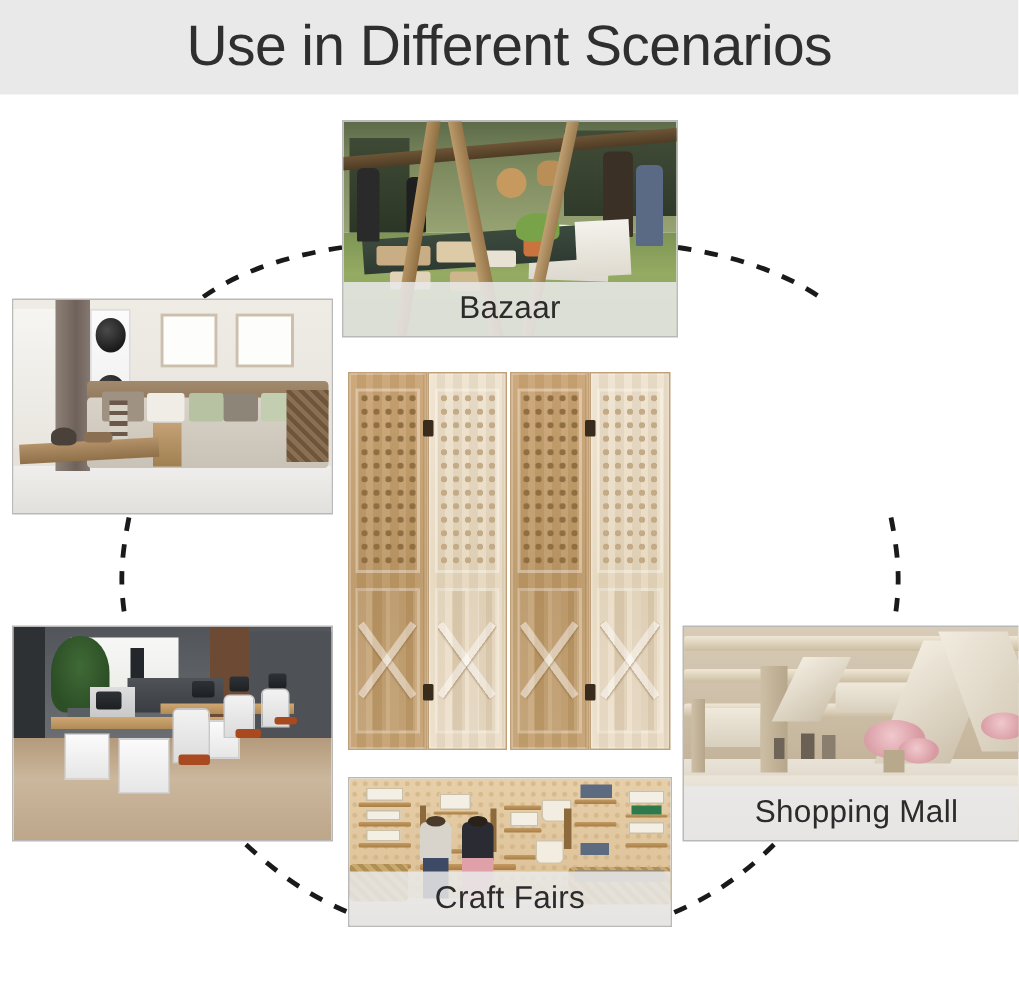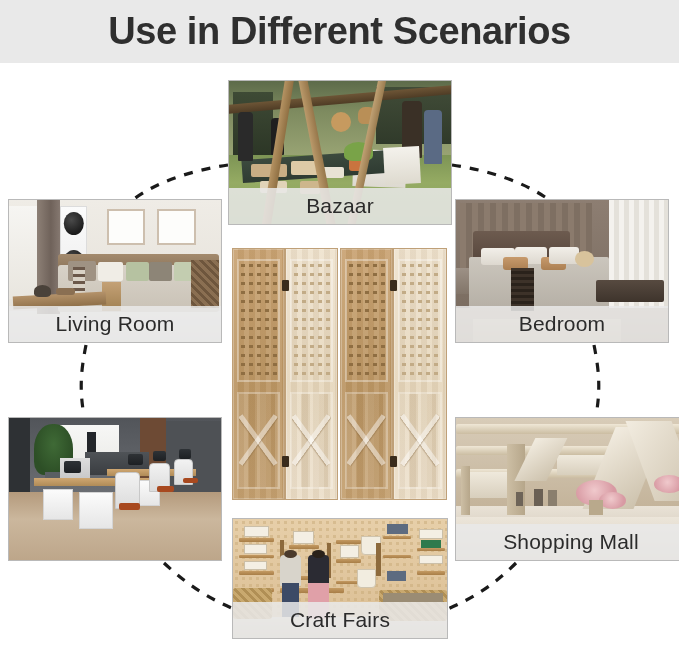--- a/index.html
+++ b/index.html
@@ -29,21 +29,21 @@
   }
   .header-title {
     position: absolute;
     left: 0; top: 0;
     width: 679px;
     height: 63px;
     display: flex;
     align-items: center;
     justify-content: center;
     font-size: 38px;
-    font-weight: bold;
+    font-weight: normal;
     color: #2f2f2f;
     letter-spacing: -0.4px;
     white-space: nowrap;
   }
 
   
   .connector-svg {
     position: absolute;
     left: 0; top: 0;
     width: 679px;
@@ -80,21 +80,21 @@
     letter-spacing: 0.2px;
     white-space: nowrap;
   }
 
   
   #card-bazaar        { left: 228px; top: 80px;  width: 224px; height: 145px; }
   #card-living-room   { left: 8px;   top: 199px; width: 214px; height: 144px; }
   #card-bedroom       { left: 455px; top: 199px; width: 214px; height: 144px; }
   #card-office        { left: 8px;   top: 417px; width: 214px; height: 144px; }
   #card-shopping-mall { left: 455px; top: 417px; width: 232px; height: 144px; }
-  #card-craft-fairs   { left: 232px; top: 518px; width: 216px; height: 121px; }
+  #card-craft-fairs   { left: 232px; top: 518px; width: 216px; height: 100px; }
 
   
   .scene { position: absolute; inset: 0; }
   .p { position: absolute; }
 
   
   .bz-sky   { left:0; top:0; width:100%; height:52%;
               background: linear-gradient(#5d6b4a, #7d8a5f 40%, #98a373); }
   .bz-grass { left:0; top:52%; width:100%; height:48%;
               background: linear-gradient(#7d9455, #95ab63 40%, #88a05a); }
@@ -405,46 +405,22 @@
         <div class="p lr-cush" style="left:66%; top:44%; width:11%; height:13%; background:#8d8577;"></div>
         <div class="p lr-cush" style="left:78%; top:44%; width:11%; height:13%; background:#c3cdb0;"></div>
         <div class="p" style="left:30%; top:47%; width:6%; height:28%; background:repeating-linear-gradient(#6b584a 0 3px,#d9d2c6 3px 7px);"></div>
         <div class="p lr-side"></div>
         <div class="p" style="left:86%; top:42%; width:13%; height:34%; background:repeating-linear-gradient(45deg,#8a6f52 0 3px,#6e563d 3px 6px);"></div>
         <div class="p lr-coffee"></div>
         <div class="p" style="left:12%; top:60%; width:8%; height:8%; background:#4a423a; border-radius:50% 50% 30% 30%;"></div>
         <div class="p" style="left:22%; top:62%; width:9%; height:5%; background:#8a6f52; border-radius:3px;"></div>
       </div>
     </div>
-    <div class="card-label">Living Room</div>
   </div>
 
-  <div class="card" id="card-bedroom">
-    <div class="card-photo">
-      <div class="scene">
-        <div class="p bd-wall"></div>
-        <div class="p bd-panel"></div>
-        <div class="p bd-curtain"></div>
-        <div class="p bd-floor"></div>
-        <div class="p bd-night"></div>
-        <div class="p bd-head"></div>
-        <div class="p bd-bed"></div>
-        <div class="p bd-pillow" style="left:12%; top:34%; width:16%; height:12%;"></div>
-        <div class="p bd-pillow" style="left:28%; top:33%; width:15%; height:12%;"></div>
-        <div class="p bd-pillow-t" style="left:22%; top:40%; width:12%; height:9%;"></div>
-        <div class="p bd-pillow-t" style="left:40%; top:40%; width:12%; height:9%;"></div>
-        <div class="p bd-pillow" style="left:44%; top:33%; width:14%; height:12%;"></div>
-        <div class="p" style="left:56%; top:36%; width:9%; height:11%; background:#d8c39c; border-radius:50%;"></div>
-        <div class="p bd-runner"></div>
-        <div class="p bd-bench"></div>
-        <div class="p" style="left:8%; top:84%; width:70%; height:16%; background:linear-gradient(#cdbda5,#bdab90);"></div>
-      </div>
-    </div>
-    <div class="card-label">Bedroom</div>
-  </div>
 
   <div class="card" id="card-office">
     <div class="card-photo">
       <div class="scene">
         <div class="p of-wall"></div>
         <div class="p of-white"></div>
         <div class="p of-floor"></div>
         <div class="p" style="left:0; top:0; width:10%; height:52%; background:#2e3134;"></div>
         <div class="p" style="left:62%; top:0; width:12%; height:52%; background:#6d4a34;"></div>
         <div class="p" style="left:74%; top:2%; width:26%; height:50%; background:#4e5155;"></div>

